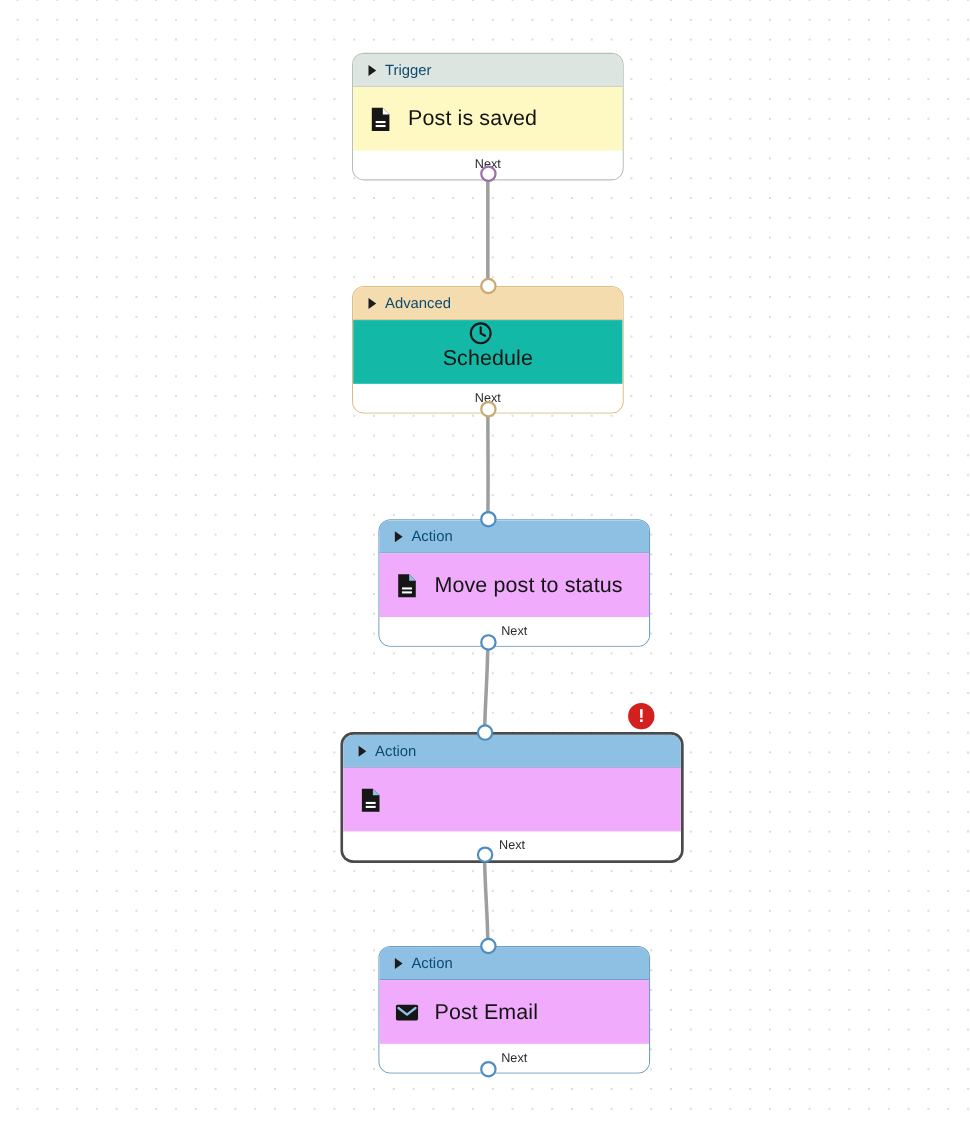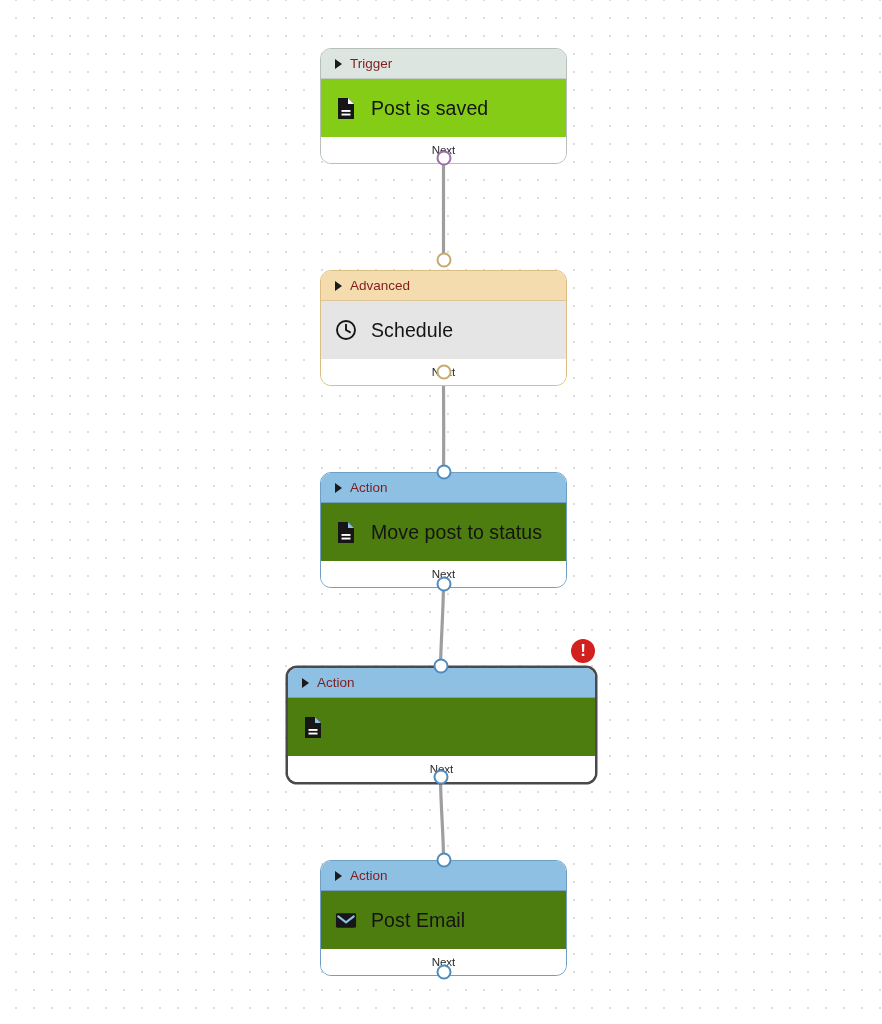--- a/index.html
+++ b/index.html
@@ -48,21 +48,21 @@
     border: 2px solid #4a4a4a;
     box-shadow: 0 0 0 0.5px #4a4a4a;
   }
 
   .node-header {
     display: flex;
     align-items: center;
     height: 29px;
     padding: 0 0 0 14px;
     font-size: 13.5px;
-    color: #7f1d1d;
+    color: #0c4a6e;
     box-sizing: border-box;
   }
   .tri {
     width: 0;
     height: 0;
     border-left: 7px solid #1b1b1b;
     border-top: 5px solid transparent;
     border-bottom: 5px solid transparent;
     margin-right: 8px;
     flex: none;
@@ -103,31 +103,31 @@
     display: flex;
     align-items: center;
     justify-content: center;
     font-size: 11.5px;
     color: #2b2b2b;
   }
 
   
   .n-trigger  { border-color: #b6bfb8; }
   .n-trigger  .node-header { background: #dde5e0; }
-  .n-trigger  .node-body   { background: #84cc16; }
+  .n-trigger  .node-body   { background: #fef9c3; }
   .n-trigger  .node-divider{ background: #c3ccc6; }
 
   .n-advanced { border-color: #dcbd86; }
   .n-advanced .node-header { background: #f5dcae; }
-  .n-advanced .node-body   { background: #e5e5e5; }
+  .n-advanced .node-body   { background: #14b8a6; flex-direction: column; }
   .n-advanced .node-divider{ background: #dfc694; }
 
-  .n-action   { border-color: #6f9fc4; }
+  .n-action   { border-color: #6f9fc4; margin-left: 24px; }
   .n-action   .node-header { background: #8ec0e4; }
-  .n-action   .node-body   { background: #4d7c0f; }
+  .n-action   .node-body   { background: #f0abfc; }
   .n-action   .node-divider{ background: #6f9fc4; }
 
   .n-action.selected { border-color: #4a4a4a; }
 
   
   .port {
     position: absolute;
     width: 15px;
     height: 15px;
     border-radius: 50%;
@@ -189,21 +189,21 @@
         </svg>
       </span>
       <span class="node-title">Post is saved</span>
     </div>
     <div class="node-footer">
       <span>Next</span>
     </div>
   </div>
   <div class="port port-purple" style="left:443.5px; top:158px;"></div>
 
-  <div class="node n-advanced" style="left:320px; top:260px; width:247px;margin-top:10px;">
+  <div class="node n-advanced" style="left:320px; top:260px; width:247px;">
     <div class="node-header">
       <span class="tri"></span>
       <span>Advanced</span>
     </div>
     <div class="node-divider"></div>
     <div class="node-body">
       <span class="node-icon">
         <svg width="22" height="22" viewBox="0 0 22 22">
           <circle cx="11" cy="11" r="9" fill="none" stroke="#161616" stroke-width="1.9"></circle>
           <path d="M11 5.6 V11 L14.9 13.2" fill="none" stroke="#161616" stroke-width="1.9" stroke-linecap="round"></path>

